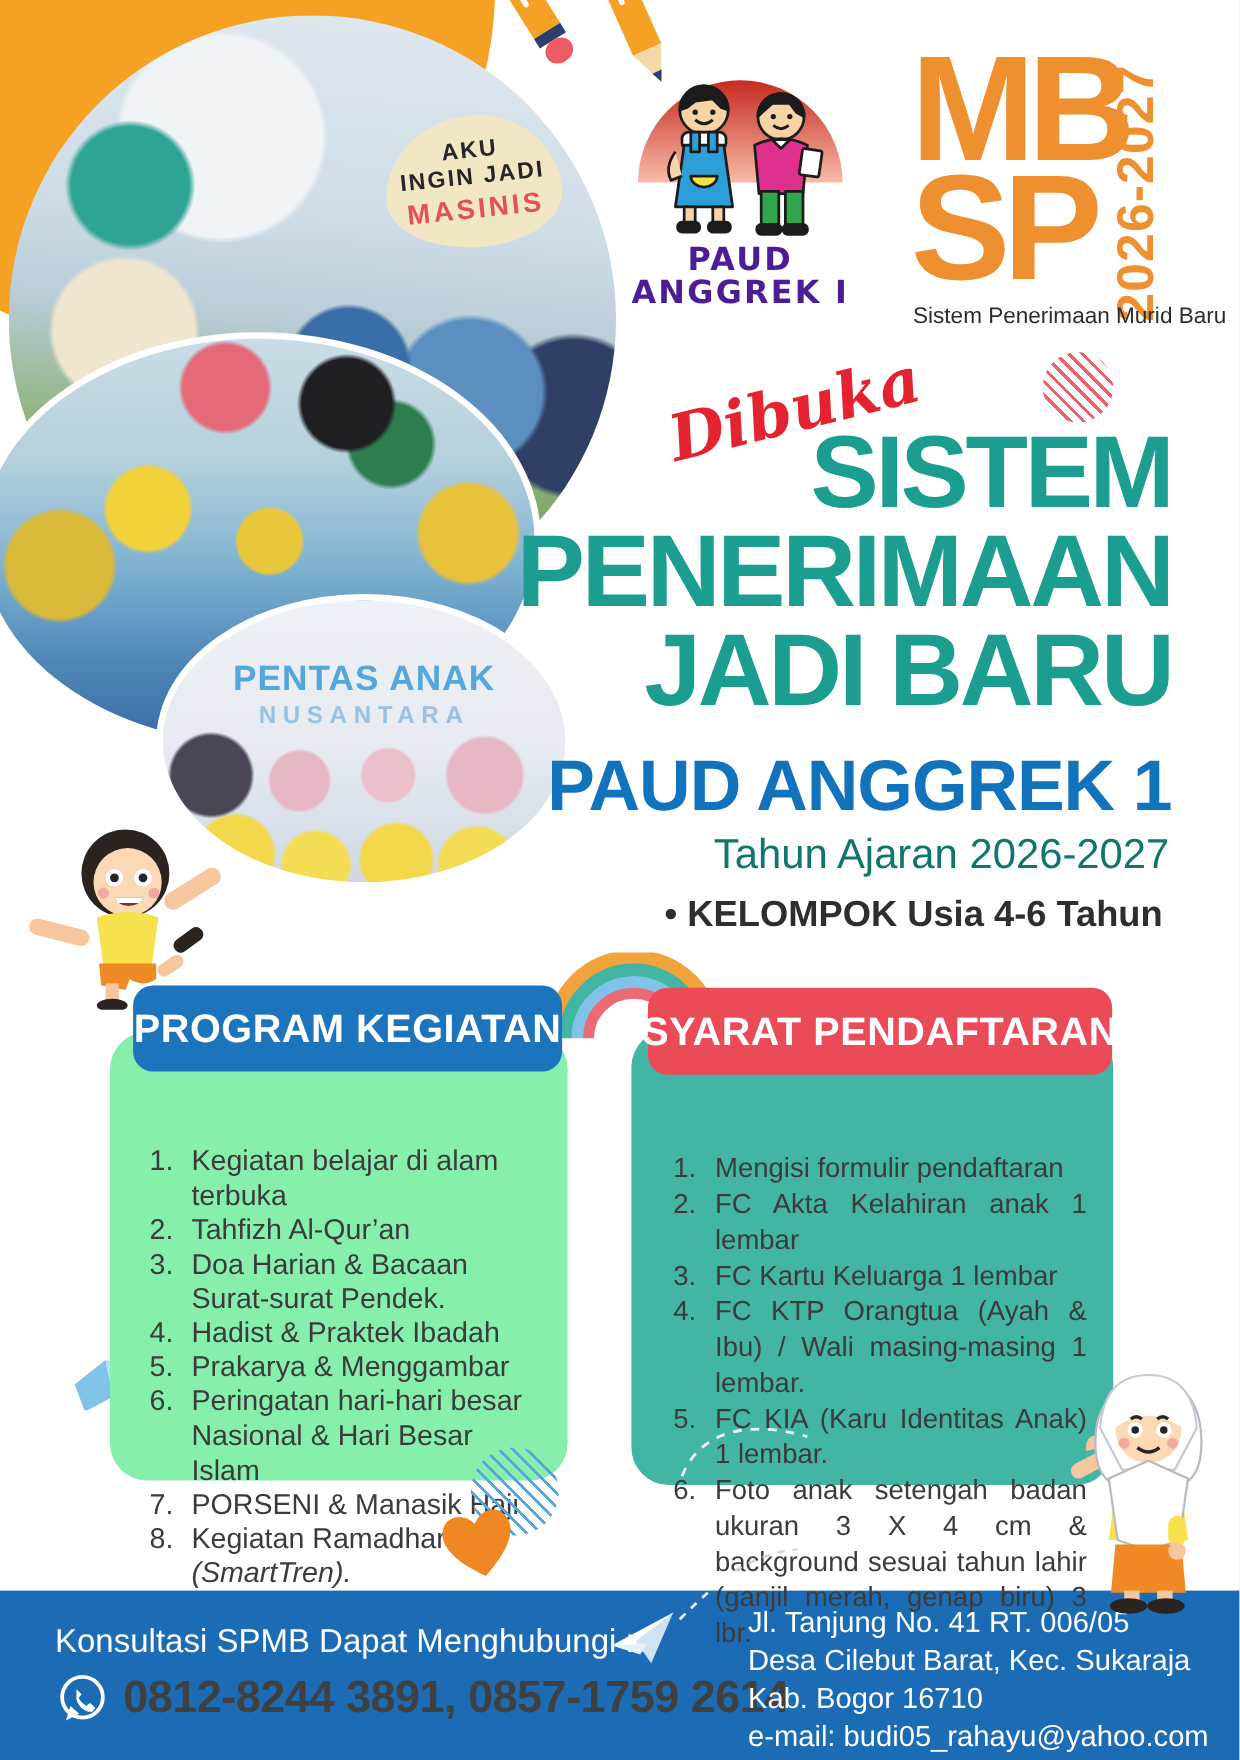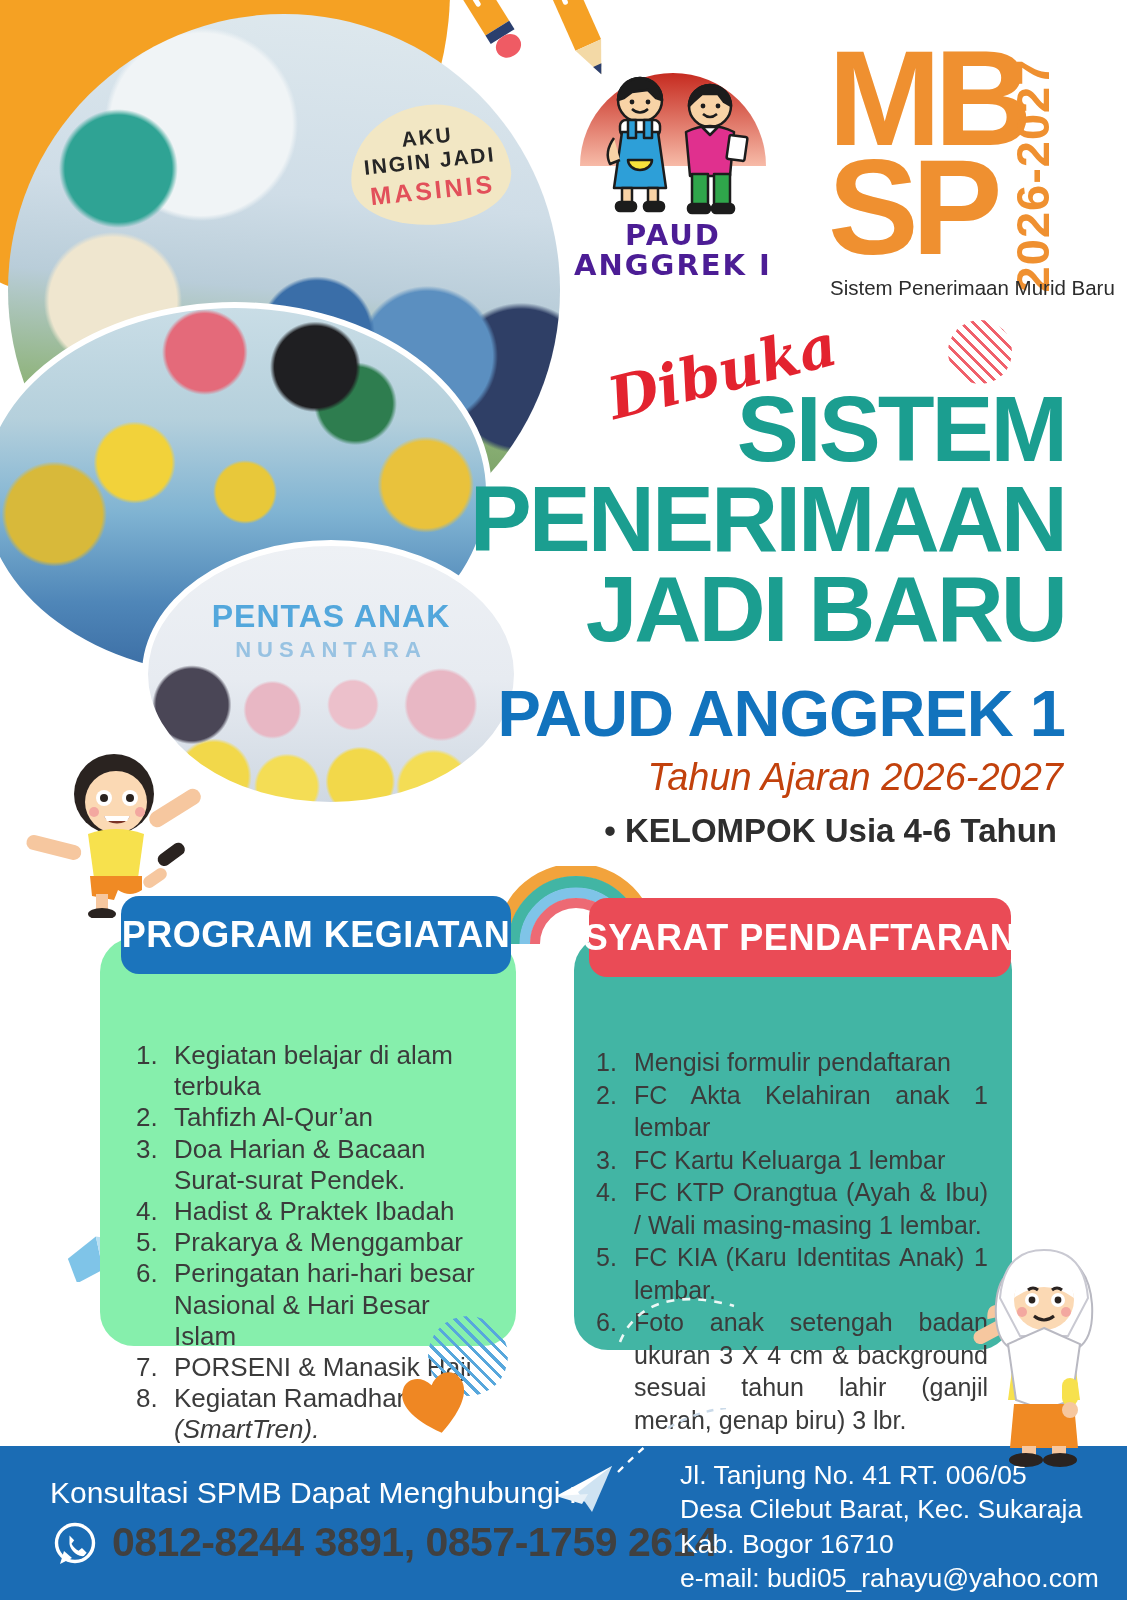--- a/index.html
+++ b/index.html
@@ -66,36 +66,36 @@
   .spmb-year{left:912px;top:148px;width:240px;text-align:center;font-size:47px;font-weight:800;color:#EF9030;
     letter-spacing:1px;transform:rotate(-90deg);z-index:3;}
   .spmb-sub{left:830px;top:276px;font-size:20.5px;color:#2c2c2c;z-index:3;}
 
   
   .dibuka{left:606px;top:338px;font-family:"DejaVu Serif",serif;font-style:italic;font-weight:bold;
     font-size:58px;color:#E3232F;transform:rotate(-14deg);z-index:3;}
   .headline{right:62px;top:384px;text-align:right;color:#1B9E90;font-weight:800;
     font-size:93px;line-height:.97;letter-spacing:-3px;z-index:2;margin-left:16px;}
   .school{right:62px;top:676px;font-size:65px;font-weight:800;color:#1273BD;letter-spacing:-1px;z-index:2;}
-  .tahun{right:64px;top:756px;font-size:38px;color:#c2410c;z-index:2;font-style:italic;}
+  .tahun{right:64px;top:756px;font-size:38px;color:#0f766e;z-index:2;}
   .kelompok{right:70px;top:812px;font-size:33px;font-weight:bold;color:#2e2e2e;z-index:2;}
 
   
   .box{border-radius:34px;z-index:3;}
   .box-program{left:100px;top:938px;width:416px;height:408px;background:#86efac;}
   .box-syarat{left:574px;top:936px;width:438px;height:414px;background:#42B5A4;}
   .hdr{z-index:4;display:flex;align-items:center;justify-content:center;border-radius:18px;
     color:#fff;font-weight:800;font-size:36px;letter-spacing:.5px;white-space:nowrap;}
   .hdr-program{left:121px;top:896px;width:390px;height:78px;background:#1B74BC;}
   .hdr-syarat{left:589px;top:898px;width:422px;height:79px;background:#EA4B56;}
   ol.plist,ol.slist{list-style:none;counter-reset:n;margin:0;color:#3b3b3b;}
   ol li{counter-increment:n;position:relative;padding-left:42px;}
   ol li::before{content:counter(n) ".";position:absolute;left:4px;}
   ol.plist{padding:102px 24px 0 32px;font-size:26px;line-height:1.2;}
-  ol.slist{padding:110px 24px 0 18px;font-size:25px;line-height:1.3;}
+  ol.slist{padding:110px 24px 0 34px;font-size:25px;line-height:1.3;}
   ol.slist li{text-align:justify;}
   ol.plist li em{font-style:italic;}
 
   
   .footer{left:0;top:1446px;width:1127px;height:154px;background:#1B6CB4;z-index:2;}
   .contact-label{left:50px;top:1476px;font-size:30px;color:#fff;z-index:3;}
   .phones{left:112px;top:1519px;font-size:41px;font-weight:800;color:#404040;letter-spacing:-.5px;z-index:3;}
   .addr{left:680px;top:1458px;font-size:26.5px;line-height:1.3;color:#fff;z-index:3;}
 
   svg{display:block;}

